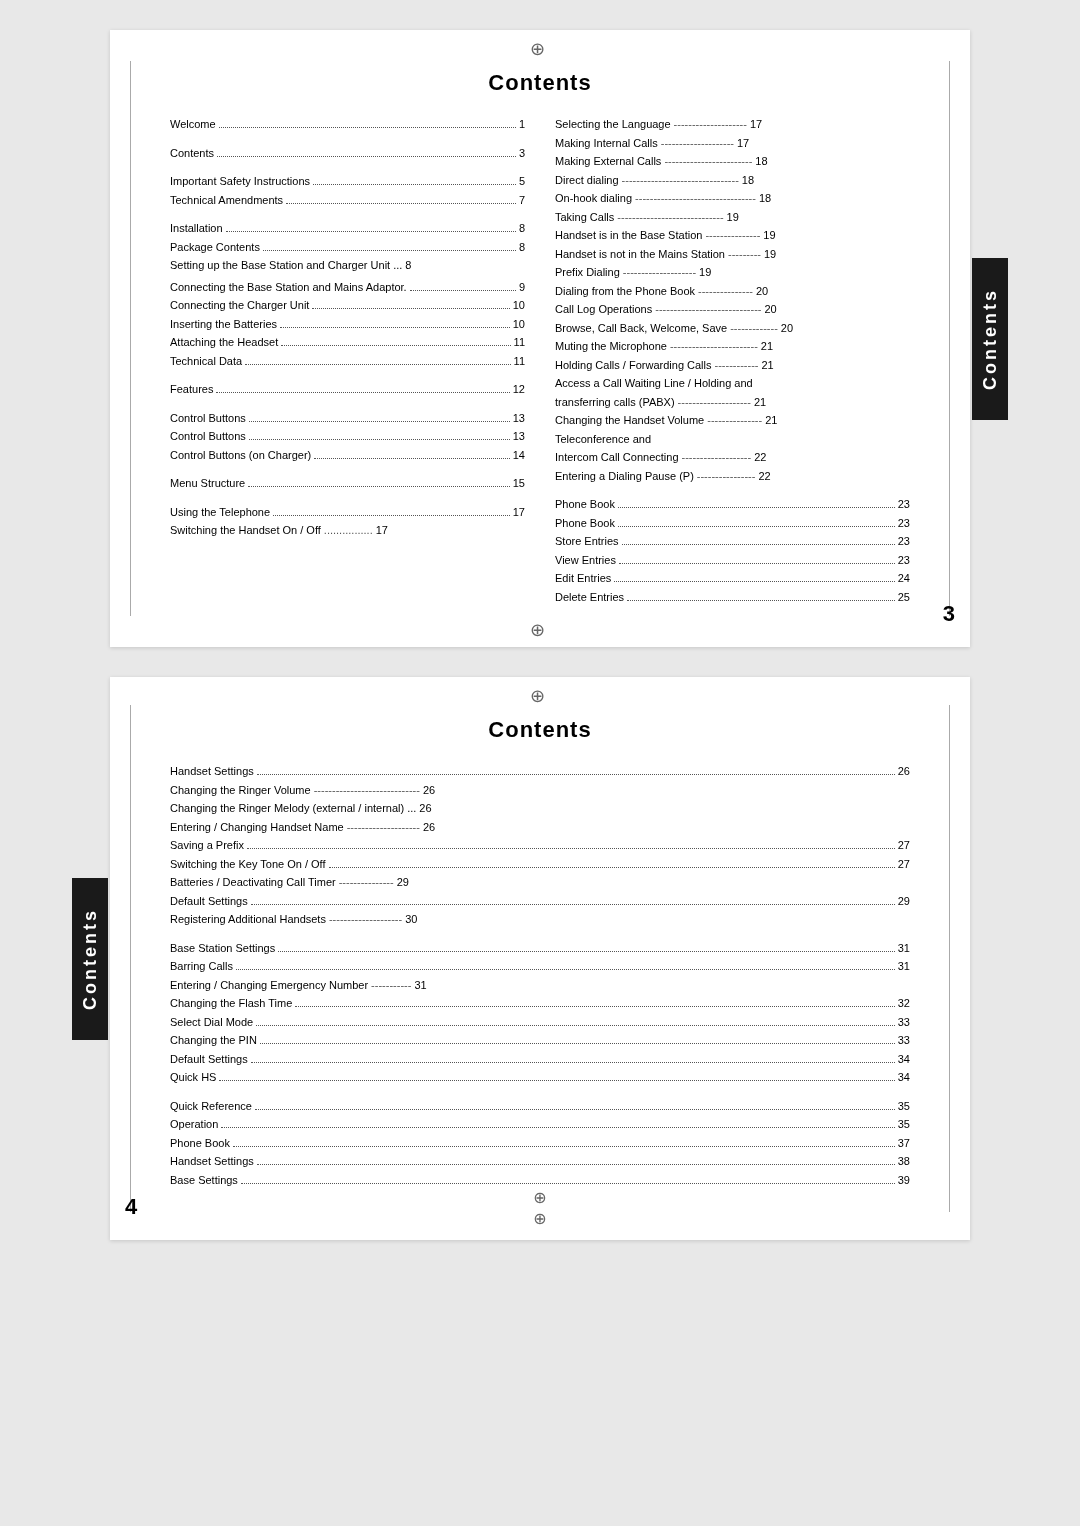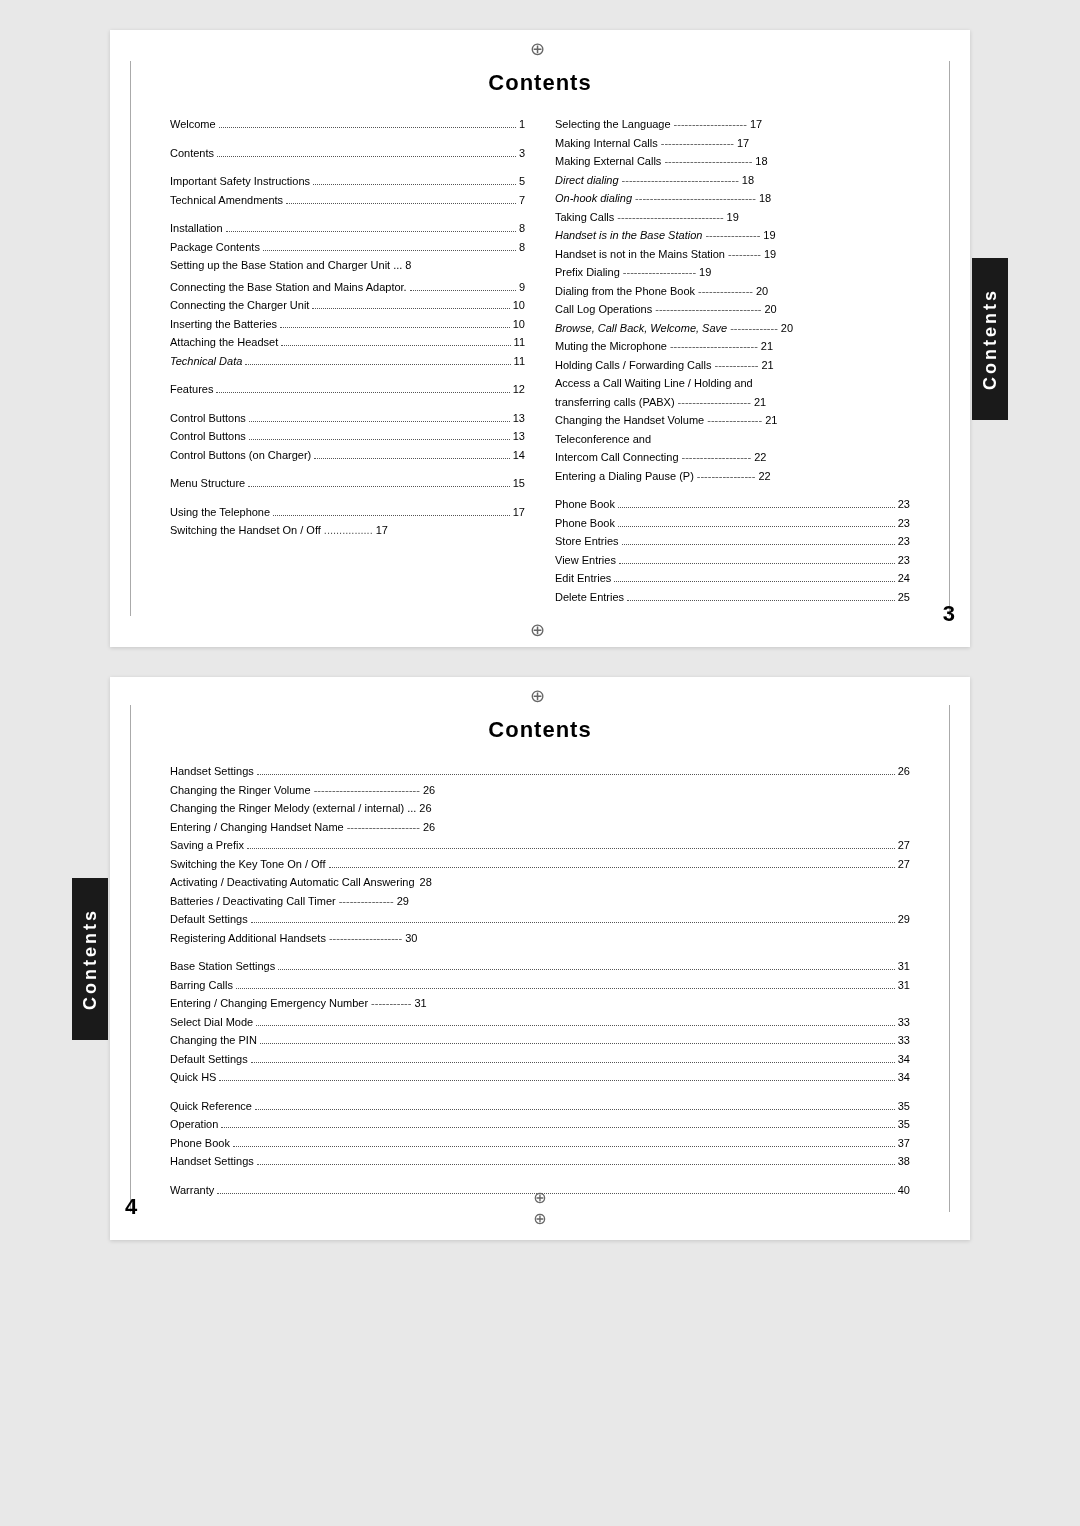--- a/index.html
+++ b/index.html
@@ -149,21 +149,20 @@
       margin-bottom: 2px;
       font-size: 11px;
       line-height: 1.5;
     }
 
     .toc-label {
       white-space: nowrap;
       flex-shrink: 0;
     }
     .toc-label-italic {
-      font-style: italic;
       text-align: center;
     }
     .toc-dots {
       flex: 1;
       border-bottom: 1px dotted #555;
       margin: 0 3px 3px 3px;
       min-width: 5px;
     }
     .toc-page {
       white-space: nowrap;
@@ -488,24 +487,20 @@
         <span class="toc-label">Saving a Prefix</span>
         <span class="toc-dots"></span>
         <span class="toc-page">27</span>
       </div>
       <div class="toc-entry">
         <span class="toc-label">Switching the Key Tone On / Off</span>
         <span class="toc-dots"></span>
         <span class="toc-page">27</span>
       </div>
       <div class="toc-entry">
-        <span class="toc-label">Activating / Deactivating Automatic Call Answering</span>
-        <span class="toc-page" style="margin-left:5px;">28</span>
-      </div>
-      <div class="toc-entry">
         <span class="toc-label">Batteries / Deactivating Call Timer</span>
         <span style="font-size:11px;color:#555;margin:0 3px;overflow:hidden;white-space:nowrap;">---------------</span>
         <span class="toc-page">29</span>
       </div>
       <div class="toc-entry">
         <span class="toc-label">Default Settings</span>
         <span class="toc-dots"></span>
         <span class="toc-page">29</span>
       </div>
       <div class="toc-entry">
@@ -525,20 +520,25 @@
         <span class="toc-label">Barring Calls</span>
         <span class="toc-dots"></span>
         <span class="toc-page">31</span>
       </div>
       <div class="toc-entry">
         <span class="toc-label">Entering / Changing Emergency Number</span>
         <span style="font-size:11px;color:#555;margin:0 3px;overflow:hidden;white-space:nowrap;">-----------</span>
         <span class="toc-page">31</span>
       </div>
       <div class="toc-entry">
+        <span class="toc-label">Changing the Flash Time</span>
+        <span class="toc-dots"></span>
+        <span class="toc-page">32</span>
+      </div>
+      <div class="toc-entry">
         <span class="toc-label">Select Dial Mode</span>
         <span class="toc-dots"></span>
         <span class="toc-page">33</span>
       </div>
       <div class="toc-entry">
         <span class="toc-label">Changing the PIN</span>
         <span class="toc-dots"></span>
         <span class="toc-page">33</span>
       </div>
       <div class="toc-entry">
@@ -567,28 +567,28 @@
       <div class="toc-entry">
         <span class="toc-label">Phone Book</span>
         <span class="toc-dots"></span>
         <span class="toc-page">37</span>
       </div>
       <div class="toc-entry">
         <span class="toc-label">Handset Settings</span>
         <span class="toc-dots"></span>
         <span class="toc-page">38</span>
       </div>
+      <div class="toc-entry">
+        <span class="toc-label">Base Settings</span>
+        <span class="toc-dots"></span>
+        <span class="toc-page">39</span>
+      </div>
 
       <div class="section-gap"></div>
 
-      <div class="toc-entry">
-        <span class="toc-label">Warranty</span>
-        <span class="toc-dots"></span>
-        <span class="toc-page">40</span>
-      </div>
 
     </div>
   </div>
 
   <div class="page-number-left">4</div>
 
   <div style="position:absolute;bottom:12px;left:50%;transform:translateX(-50%);display:flex;flex-direction:column;align-items:center;gap:2px;">
     <span style="font-size:16px;color:#666;">⊕</span>
     <span style="font-size:16px;color:#666;">⊕</span>
   </div>

